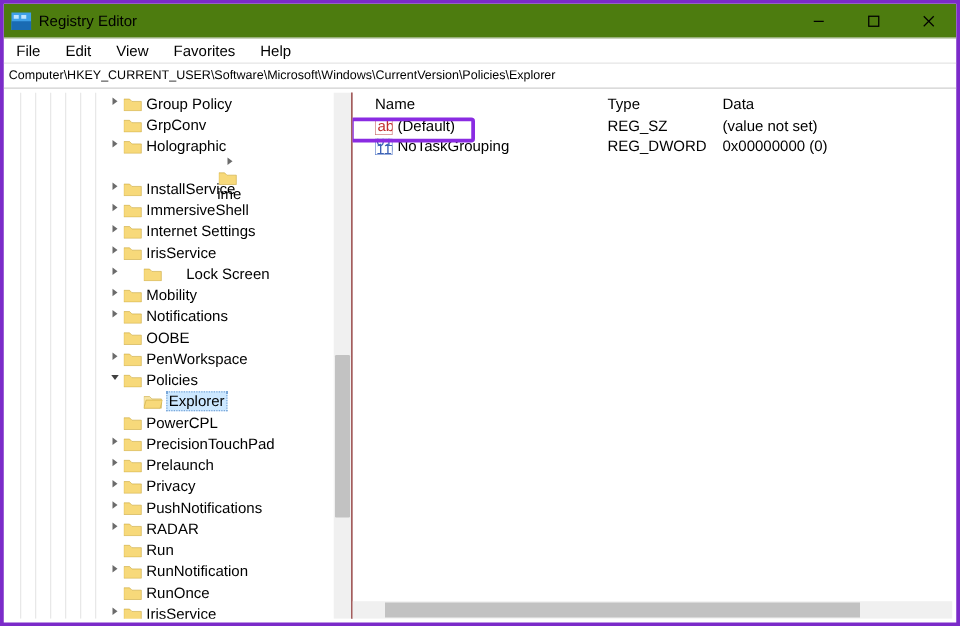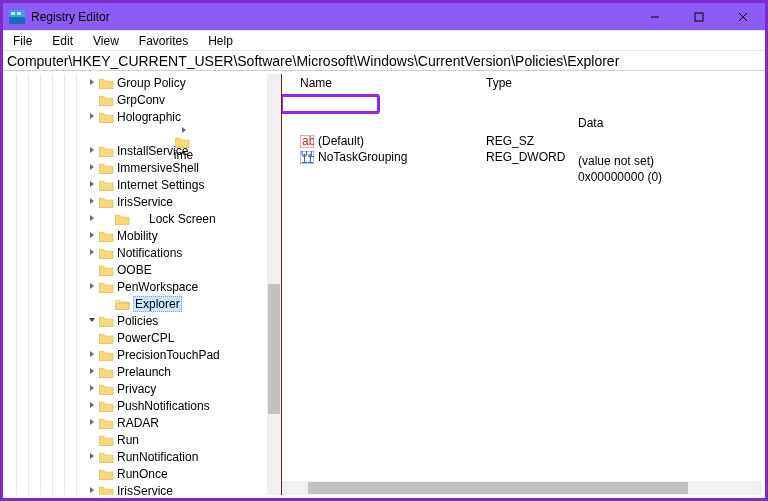--- a/index.html
+++ b/index.html
@@ -15,21 +15,21 @@
     background: #fff;
     position: relative;
     overflow: hidden;
     border: 3px solid #7b2bc9;
   }
   .titlebar {
     height: 28px;
     display: flex;
     align-items: center;
     padding: 0 0 0 6px;
-    background: #8b5cf6;
+    background: #4d7c0f;
     border-bottom: 1px solid #e5e5e5;
   }
   .titlebar .app-icon {
     width: 16px;
     height: 16px;
     margin-right: 6px;
     display:inline-block;
   }
   .titlebar .title {
     flex: 1;
@@ -64,21 +64,21 @@
     display: flex;
     align-items: center;
     padding: 0 4px;
     border-bottom: 1px solid #d0d0d0;
   }
   .addressbar input {
     width: 100%;
     border: none;
     outline: none;
     background: transparent;
-    font-size: 14px;
+    font-size: 10px;
   }
   .workspace {
     position: absolute;
     top: 71px;
     bottom: 3px;
     left: 3px;
     right: 3px;
     display: flex;
   }
   .treepane {
@@ -154,21 +154,21 @@
     overflow:hidden;
     padding: 2px 0 0 18px;
   }
   .listheader {
     display:flex;
     color:#000;
     padding-bottom:3px;
   }
   .col-name { width:186px; }
   .col-type { width:92px; }
-  .col-data { flex:1;margin-top:40px; }
+  .col-data { flex:1; }
   .listrow {
     display:flex;
     align-items:center;
     height:16px;
   }
   .val-icon {
     width:14px;
     height:13px;
     margin-right:4px;
     display:inline-block;
@@ -355,35 +355,35 @@
         </div>
         <div class="node" style="padding-left: 80px;">
           <span class="expander"><svg width="8" height="8">
               <path d="M2 1 L6 4 L2 7 Z" fill="#6b6b6b"></path>
             </svg></span>
           <span class="folder"><svg width="15" height="12" viewBox="0 0 16 12">
               <use href="#folderClosed"></use>
             </svg></span>
           <span class="node-label">PenWorkspace</span>
         </div>
+        <div class="node" style="padding-left: 80px;">
+          <span class="expander"><svg width="8" height="8">
+              <path d="M1 2 L7 2 L4 6 Z" fill="#404040"></path>
+            </svg></span>
+          <span class="folder"><svg width="15" height="12" viewBox="0 0 16 12">
+              <use href="#folderClosed"></use>
+            </svg></span>
+          <span class="node-label">Policies</span>
+        </div>
         <div class="node selected" style="padding-left: 96px;">
           <span class="expander"></span>
           <span class="folder"><svg width="15" height="12" viewBox="0 0 16 12">
               <use href="#folderOpen"></use>
             </svg></span>
           <span class="node-label">Explorer</span>
-        </div>
-        <div class="node" style="padding-left: 80px;">
-          <span class="expander"><svg width="8" height="8">
-              <path d="M1 2 L7 2 L4 6 Z" fill="#404040"></path>
-            </svg></span>
-          <span class="folder"><svg width="15" height="12" viewBox="0 0 16 12">
-              <use href="#folderClosed"></use>
-            </svg></span>
-          <span class="node-label">Policies</span>
         </div>
         <div class="node" style="padding-left: 80px;">
           <span class="expander"></span>
           <span class="folder"><svg width="15" height="12" viewBox="0 0 16 12">
               <use href="#folderClosed"></use>
             </svg></span>
           <span class="node-label">PowerCPL</span>
         </div>
         <div class="node" style="padding-left: 80px;">
           <span class="expander"><svg width="8" height="8">

